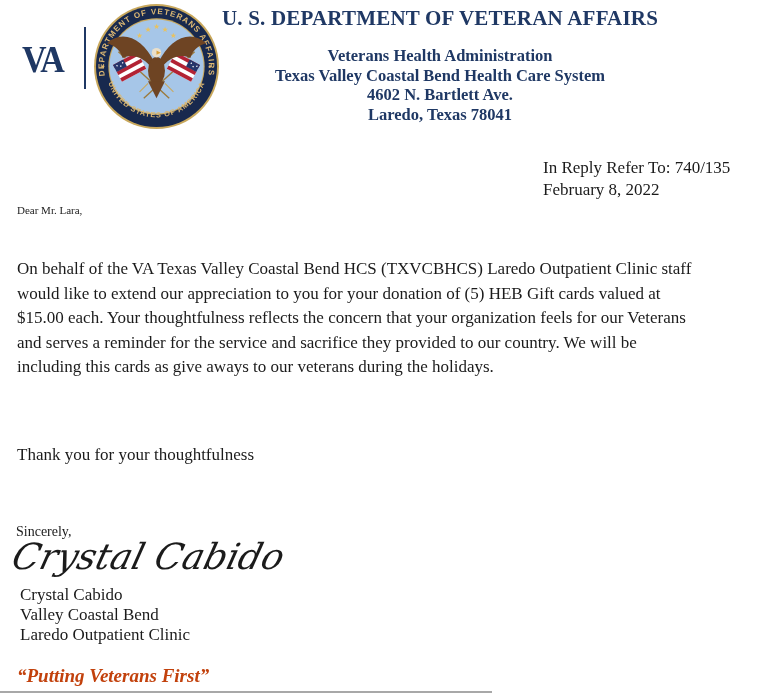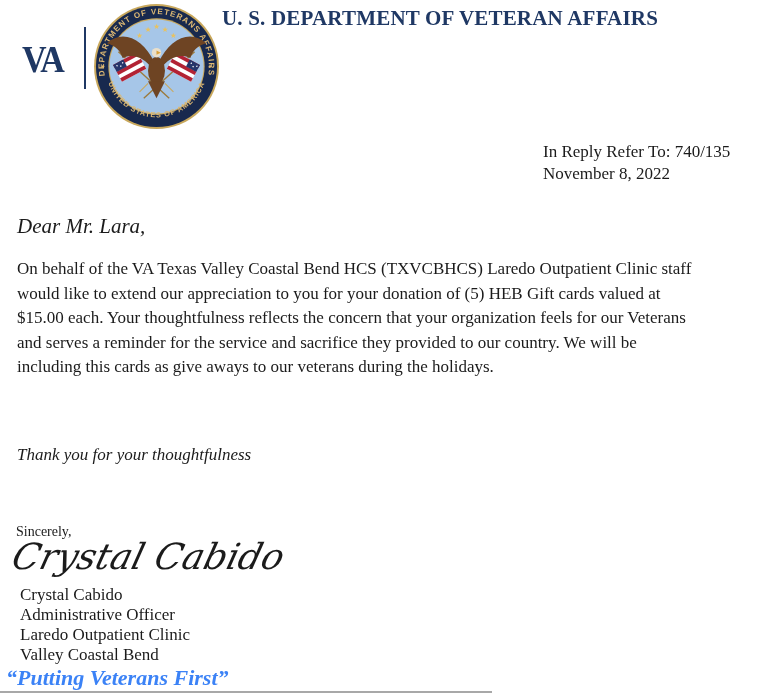--- a/index.html
+++ b/index.html
@@ -9,36 +9,36 @@
   
   .va-mark{position:absolute;left:22px;top:38px;font-size:37px;font-weight:bold;
            color:#1F3864;letter-spacing:-2px;transform:scaleX(.92);transform-origin:left top;}
   .va-bar{position:absolute;left:84px;top:27px;width:2px;height:62px;background:#1F3864;}
   .seal{position:absolute;left:93px;top:3px;width:127px;height:127px;}
   .letterhead{position:absolute;left:120px;top:6px;width:640px;text-align:center;color:#1F3864;}
   .lh-title{font-size:21px;font-weight:bold;letter-spacing:.2px;margin-bottom:15px;}
   .lh-lines{font-size:16.5px;font-weight:bold;line-height:19.5px;white-space:pre;}
 
   
-  .refblock{position:absolute;left:543px;top:141px;font-size:17px;line-height:21.5px;}
+  .refblock{position:absolute;left:543px;top:157px;font-size:17px;line-height:21.5px;}
 
   
-  .salutation{position:absolute;left:17px;top:214px;font-size:21px;font-style:italic;}
+  .salutation{position:absolute;left:17px;top:204px;font-size:11px;}
   .para{position:absolute;left:17px;top:257px;width:756px;font-size:17px;line-height:24.6px;white-space:pre;font-family:Liberation Serif, serif;}
   .taxline{position:absolute;left:17px;top:386px;font-size:17px;}
-  .thanks{position:absolute;left:17px;top:445px;font-size:17px;font-style:italic;}
+  .thanks{position:absolute;left:17px;top:445px;font-size:17px;}
 
   
   .sincerely{position:absolute;left:16px;top:524px;font-size:14px;}
   .sig-script{position:absolute;left:8px;top:536px;font-family:"DejaVu Serif",serif;
               font-style:italic;font-size:36px;transform:skewX(-14deg);transform-origin:left bottom;
               color:#1b1b1b;white-space:nowrap;}
   .sigblock{position:absolute;left:20px;top:585px;font-size:17px;line-height:20px;}
-  .motto{position:absolute;left:6px;top:665px;font-size:22px;font-weight:bold;
-         font-style:italic;color:#3b82f6;}
+  .motto{position:absolute;left:17px;top:665px;font-size:19px;font-weight:bold;
+         font-style:italic;color:#c2410c;}
 
   .bottom-rule{position:absolute;left:0;top:691px;width:492px;height:2px;background:#a8a8a8;}
 </style>
 </head>
 <body>
 
 <div class="page">
 
   <div class="va-mark">VA</div>
   <div class="va-bar"></div>
@@ -103,45 +103,48 @@
       <path d="M52,74 L60,90 L68,74 Z" fill="#6E4423"></path>
       <line x1="52" y1="76" x2="44" y2="84" stroke="#C9A85C" stroke-width="1"></line>
       <line x1="68" y1="76" x2="76" y2="84" stroke="#C9A85C" stroke-width="1"></line>
       <circle cx="60" cy="47" r="4.5" fill="#E9DFCB"></circle>
       <path d="M60,45 l4,2 l-4,2 z" fill="#D9A13B"></path>
     </g>
   </svg>
 
   <div class="letterhead">
     <div class="lh-title">U. S. DEPARTMENT OF VETERAN AFFAIRS</div>
+    <div class="lh-lines">Veterans Health Administration
+Texas Valley Coastal Bend Health Care System
+4602 N. Bartlett Ave.
+Laredo, Texas 78041</div>
   </div>
 
   <div class="refblock">
     <div>In Reply Refer To: 740/135</div>
-    <div>November 8, 2022</div>
+    <div>February 8, 2022</div>
   </div>
 
   <div class="salutation">Dear Mr. Lara,</div>
 
   <div class="para">On behalf of the VA Texas Valley Coastal Bend HCS (TXVCBHCS) Laredo Outpatient Clinic staff
 would like to extend our appreciation to you for your donation of (5) HEB Gift cards valued at
 $15.00 each. Your thoughtfulness reflects the concern that your organization feels for our Veterans
 and serves a reminder for the service and sacrifice they provided to our country. We will be
 including this cards as give aways to our veterans during the holidays.</div>
 
 
   <div class="thanks">Thank you for your thoughtfulness</div>
 
   <div class="sincerely">Sincerely,</div>
 
   <div class="sig-script">Crystal Cabido</div>
 
   <div class="sigblock">
     <div>Crystal Cabido</div>
-    <div>Administrative Officer</div>
+    <div>Valley Coastal Bend</div>
     <div>Laredo Outpatient Clinic</div>
-    <div>Valley Coastal Bend</div>
   </div>
 
   <div class="motto">“Putting Veterans First”</div>
 
   <div class="bottom-rule"></div>
 </div>
 
 </body></html>

